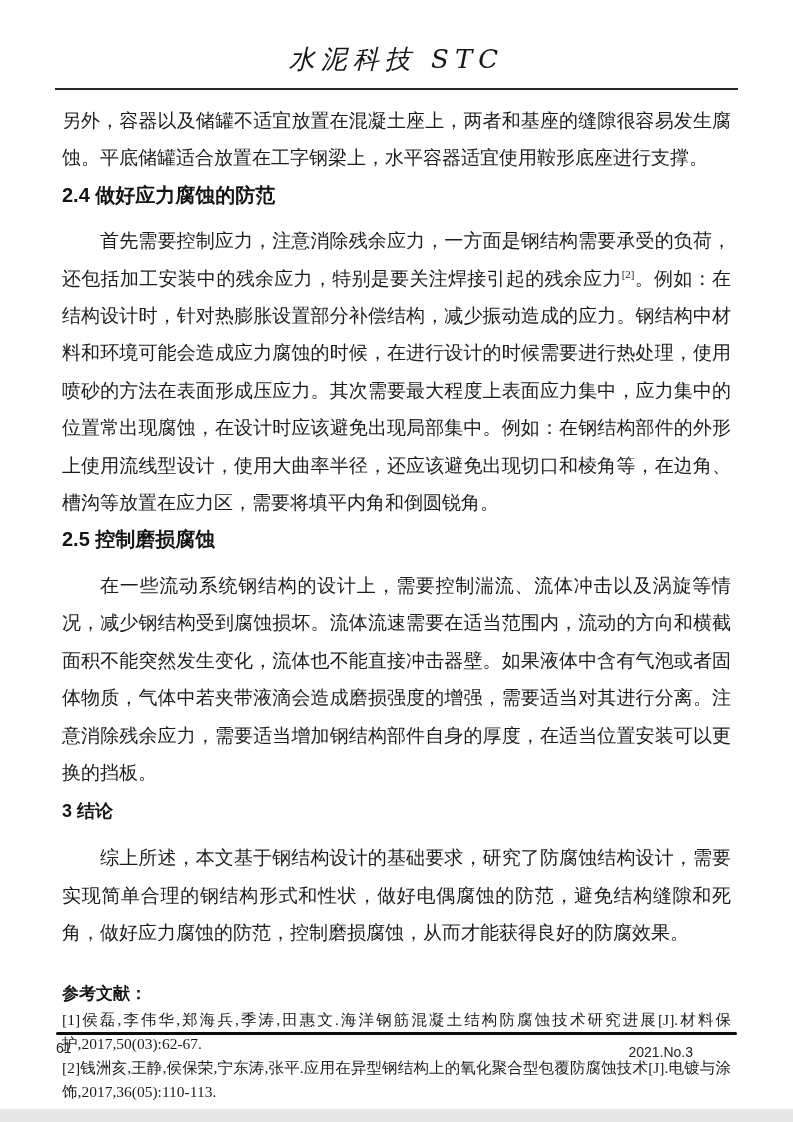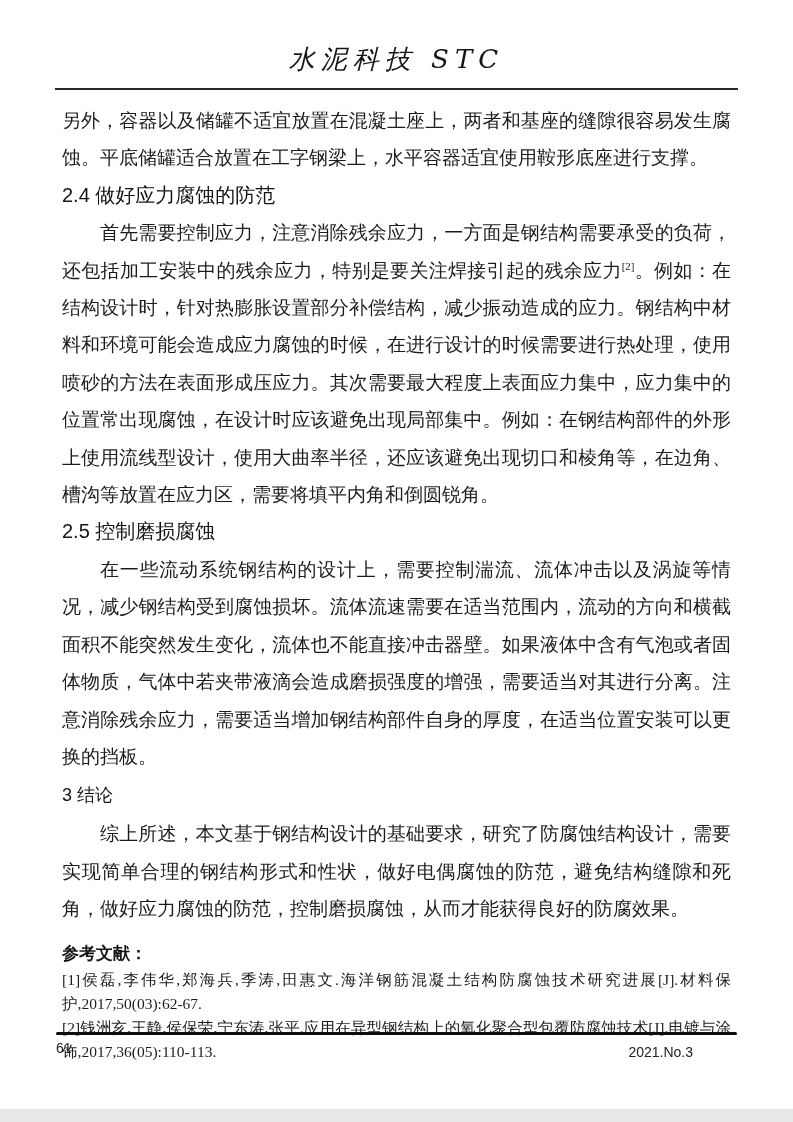--- a/index.html
+++ b/index.html
@@ -34,42 +34,43 @@
   }
 
   
   .article-body { margin-top: 12px; }
   .body-text {
     font-size: 19px;
     line-height: 37.4px;
     text-align: justify;
     text-justify: inter-character;
     color: #1c1c1c;
+    margin-top: 8px;
   }
   .body-text.indent { text-indent: 2em; }
   .cite {
     font-size: 11px;
     vertical-align: super;
     line-height: 0;
   }
 
   .sec-heading {
     font-family: "Liberation Sans", "DejaVu Sans", sans-serif;
-    font-weight: normal;
+    font-weight: bold;
     font-size: 20px;
     line-height: 37.4px;
     color: #141414;
   }
   .sec-heading.level1 {
     font-size: 18px;
     line-height: 40px;
   }
 
   
-  .references { margin-top: 12px; }
+  .references { margin-top: 28px; }
   .references-heading {
     font-family: "Liberation Sans", "DejaVu Sans", sans-serif;
     font-weight: bold;
     font-size: 17px;
     line-height: 28px;
     color: #141414;
   }
   .reference-item {
     font-size: 15.5px;
     line-height: 24px;

